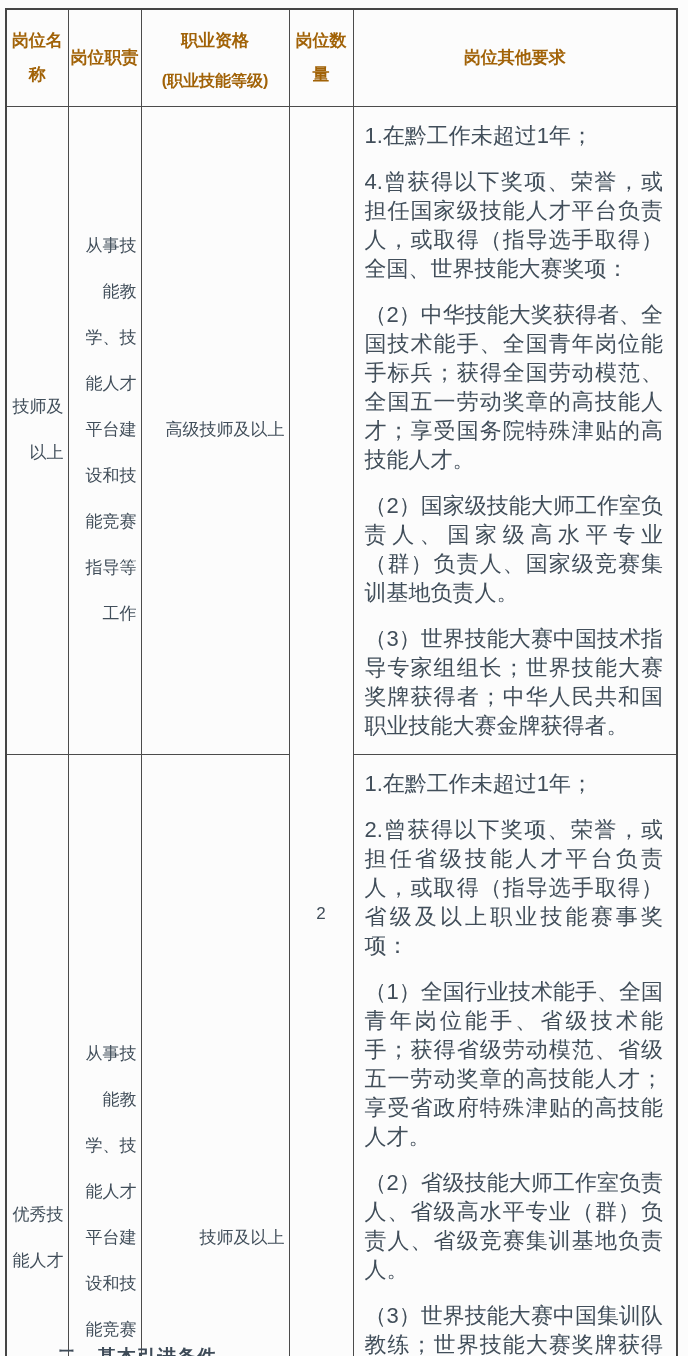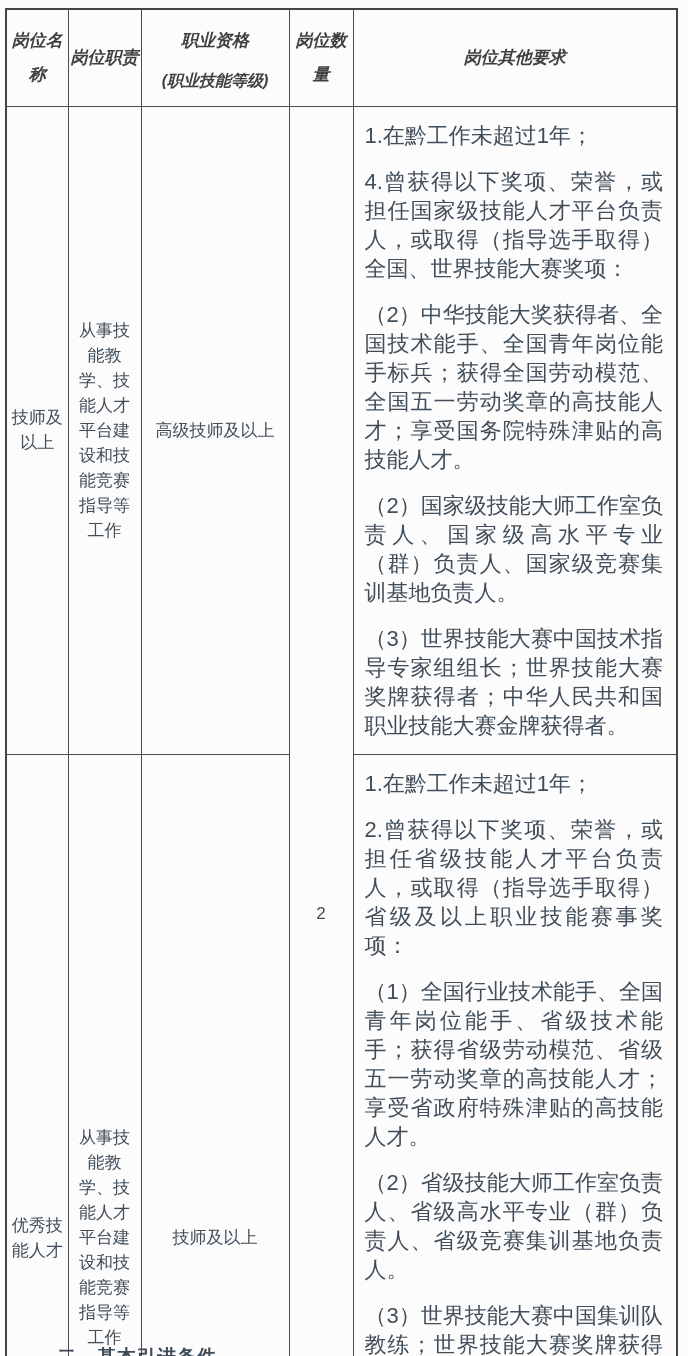--- a/index.html
+++ b/index.html
@@ -28,34 +28,33 @@
     vertical-align:middle;
     word-break:break-word;
   }
   thead tr{height:97px;}
   th{
     font-size:17px;
     font-weight:700;
     line-height:34px;
     text-align:center;
     padding:7px 2px;
-    color:#404040;
-    font-style:italic;
+    color:#a16207;
   }
   th .sublabel{
     margin-top:12px;
     font-size:16px;
     line-height:22px;
   }
   tr.row-1{height:512px;}
   tr.row-2{height:724px;}
   td.cell-name,td.cell-duties,td.cell-qual{
-    text-align:center;
+    text-align:right;
     font-size:17px;
-    line-height:25px;
+    line-height:46px;
     padding:0 4px;
   }
   td.cell-qty{
     text-align:center;
     font-size:17px;
   }
   td.cell-req{
     padding:14px 13px 14px 11px;
   }
   td.cell-req p{

